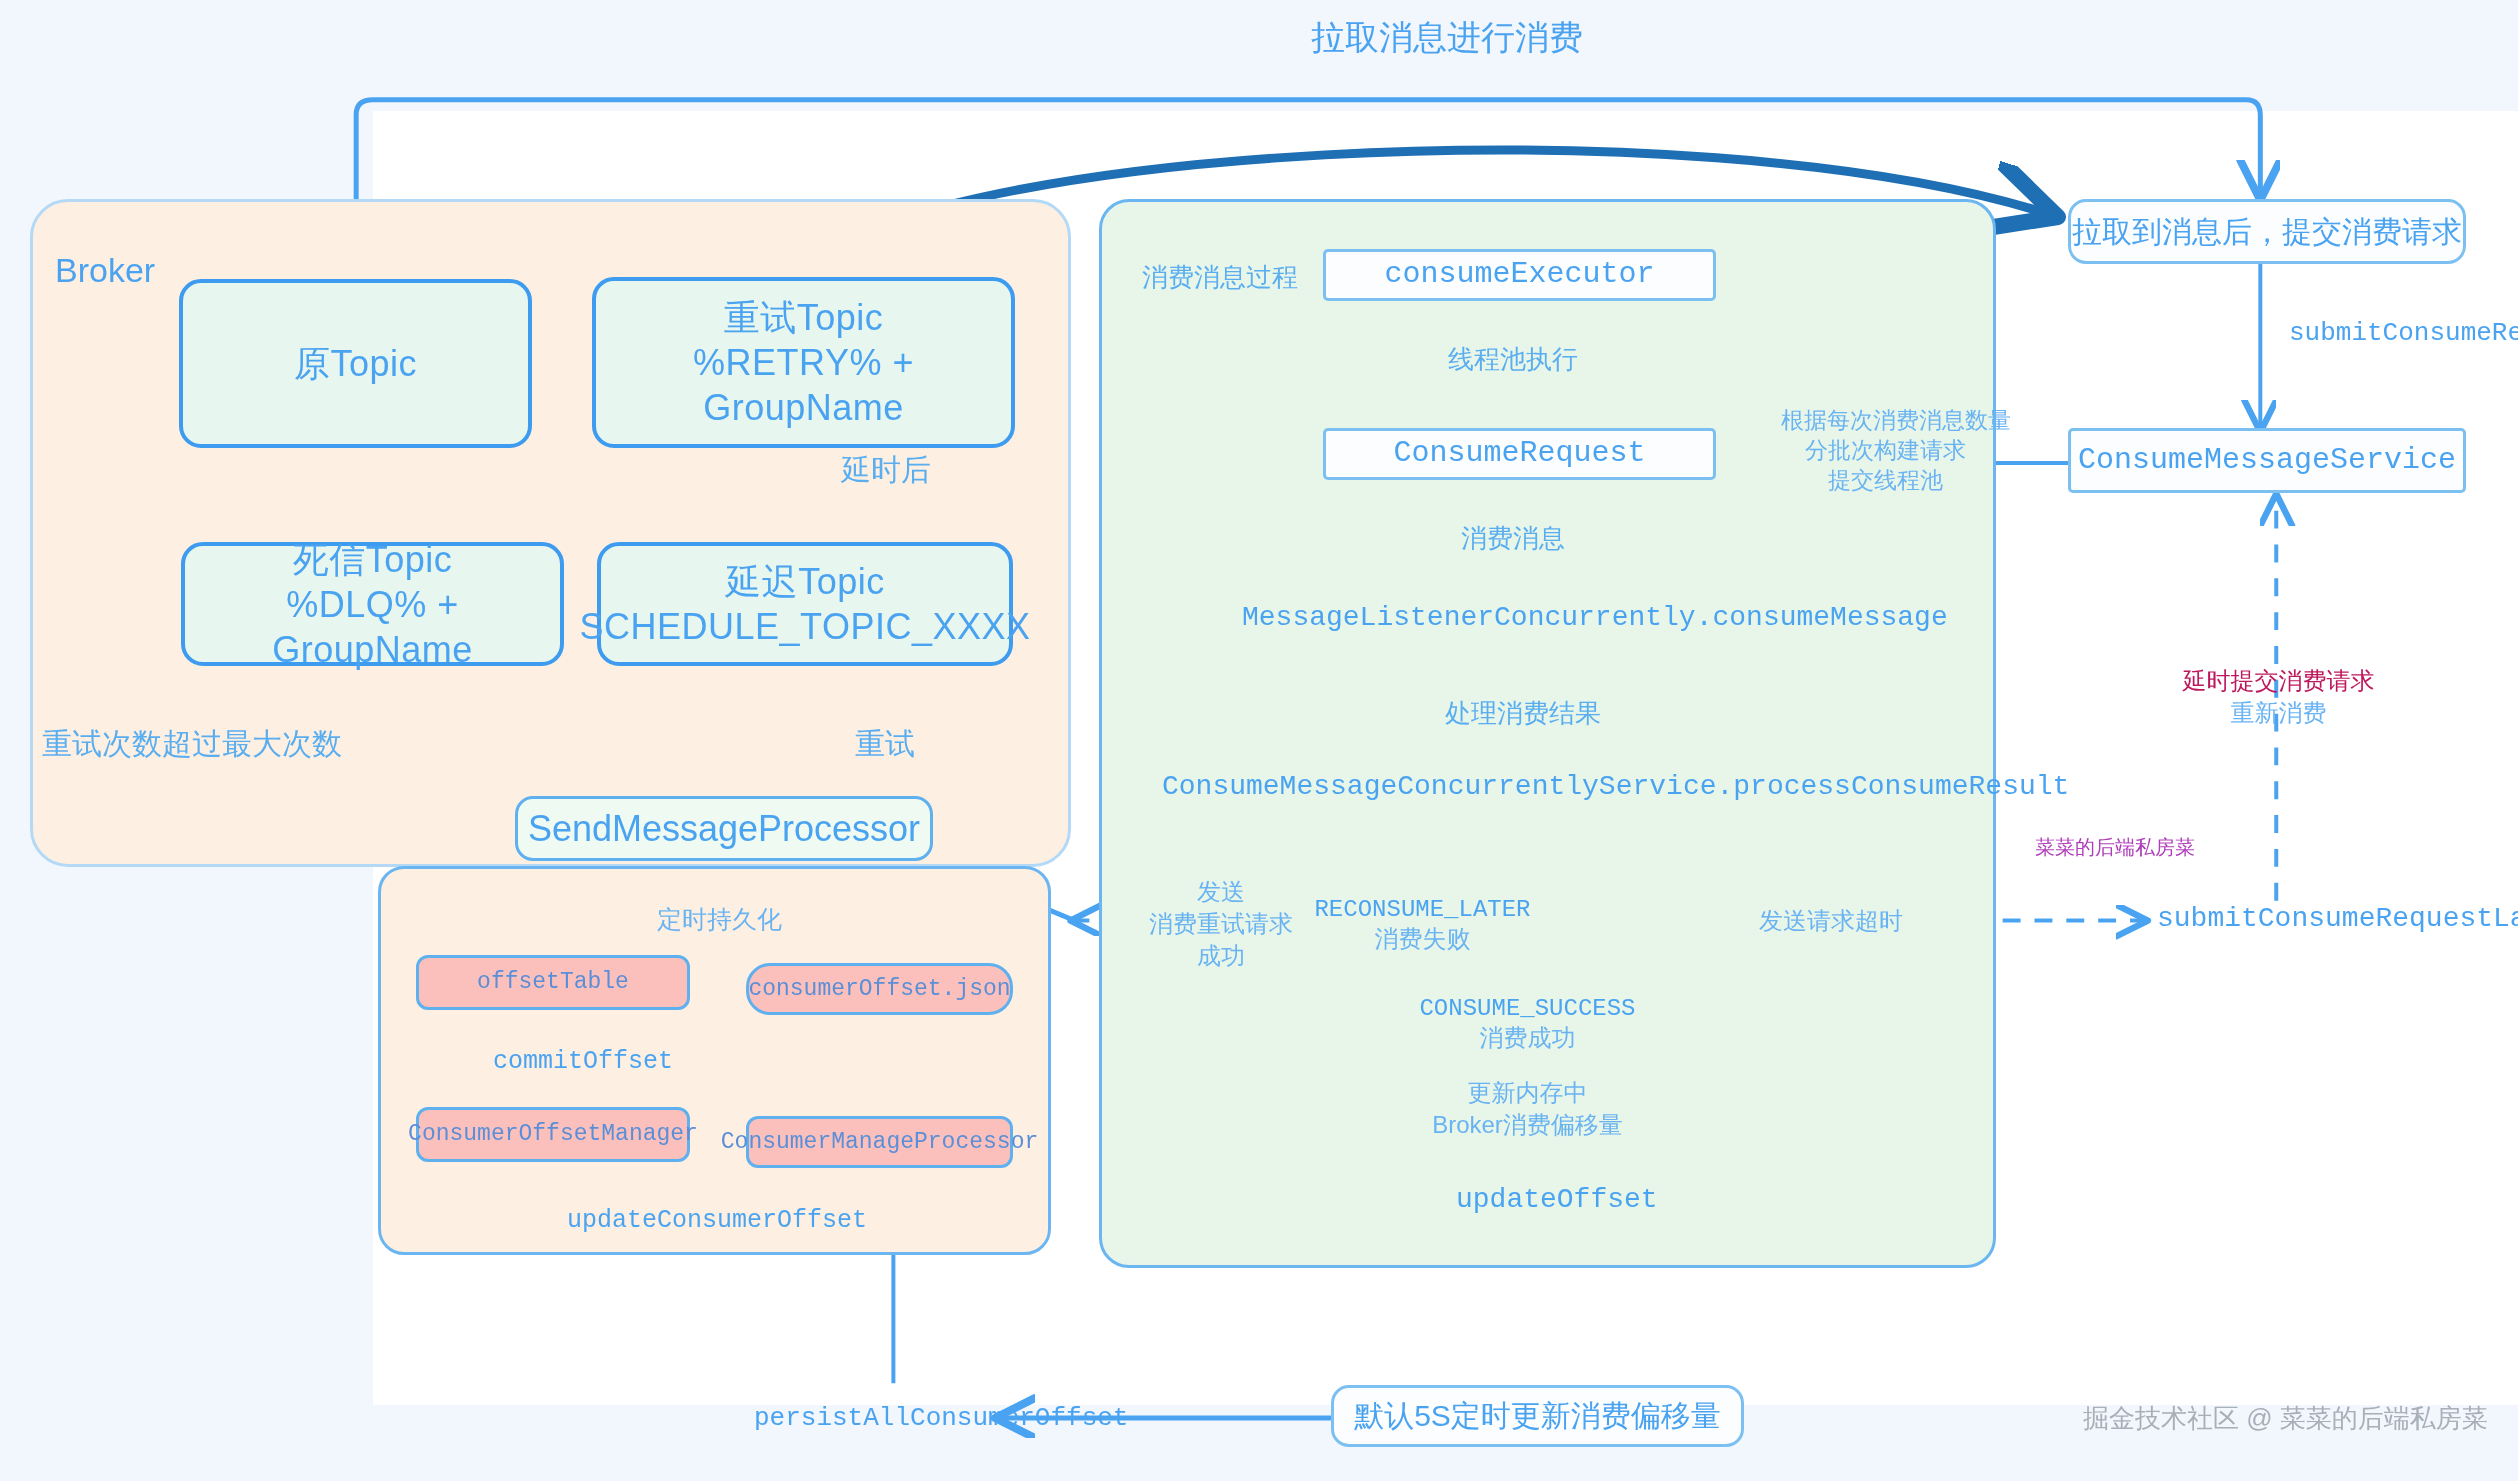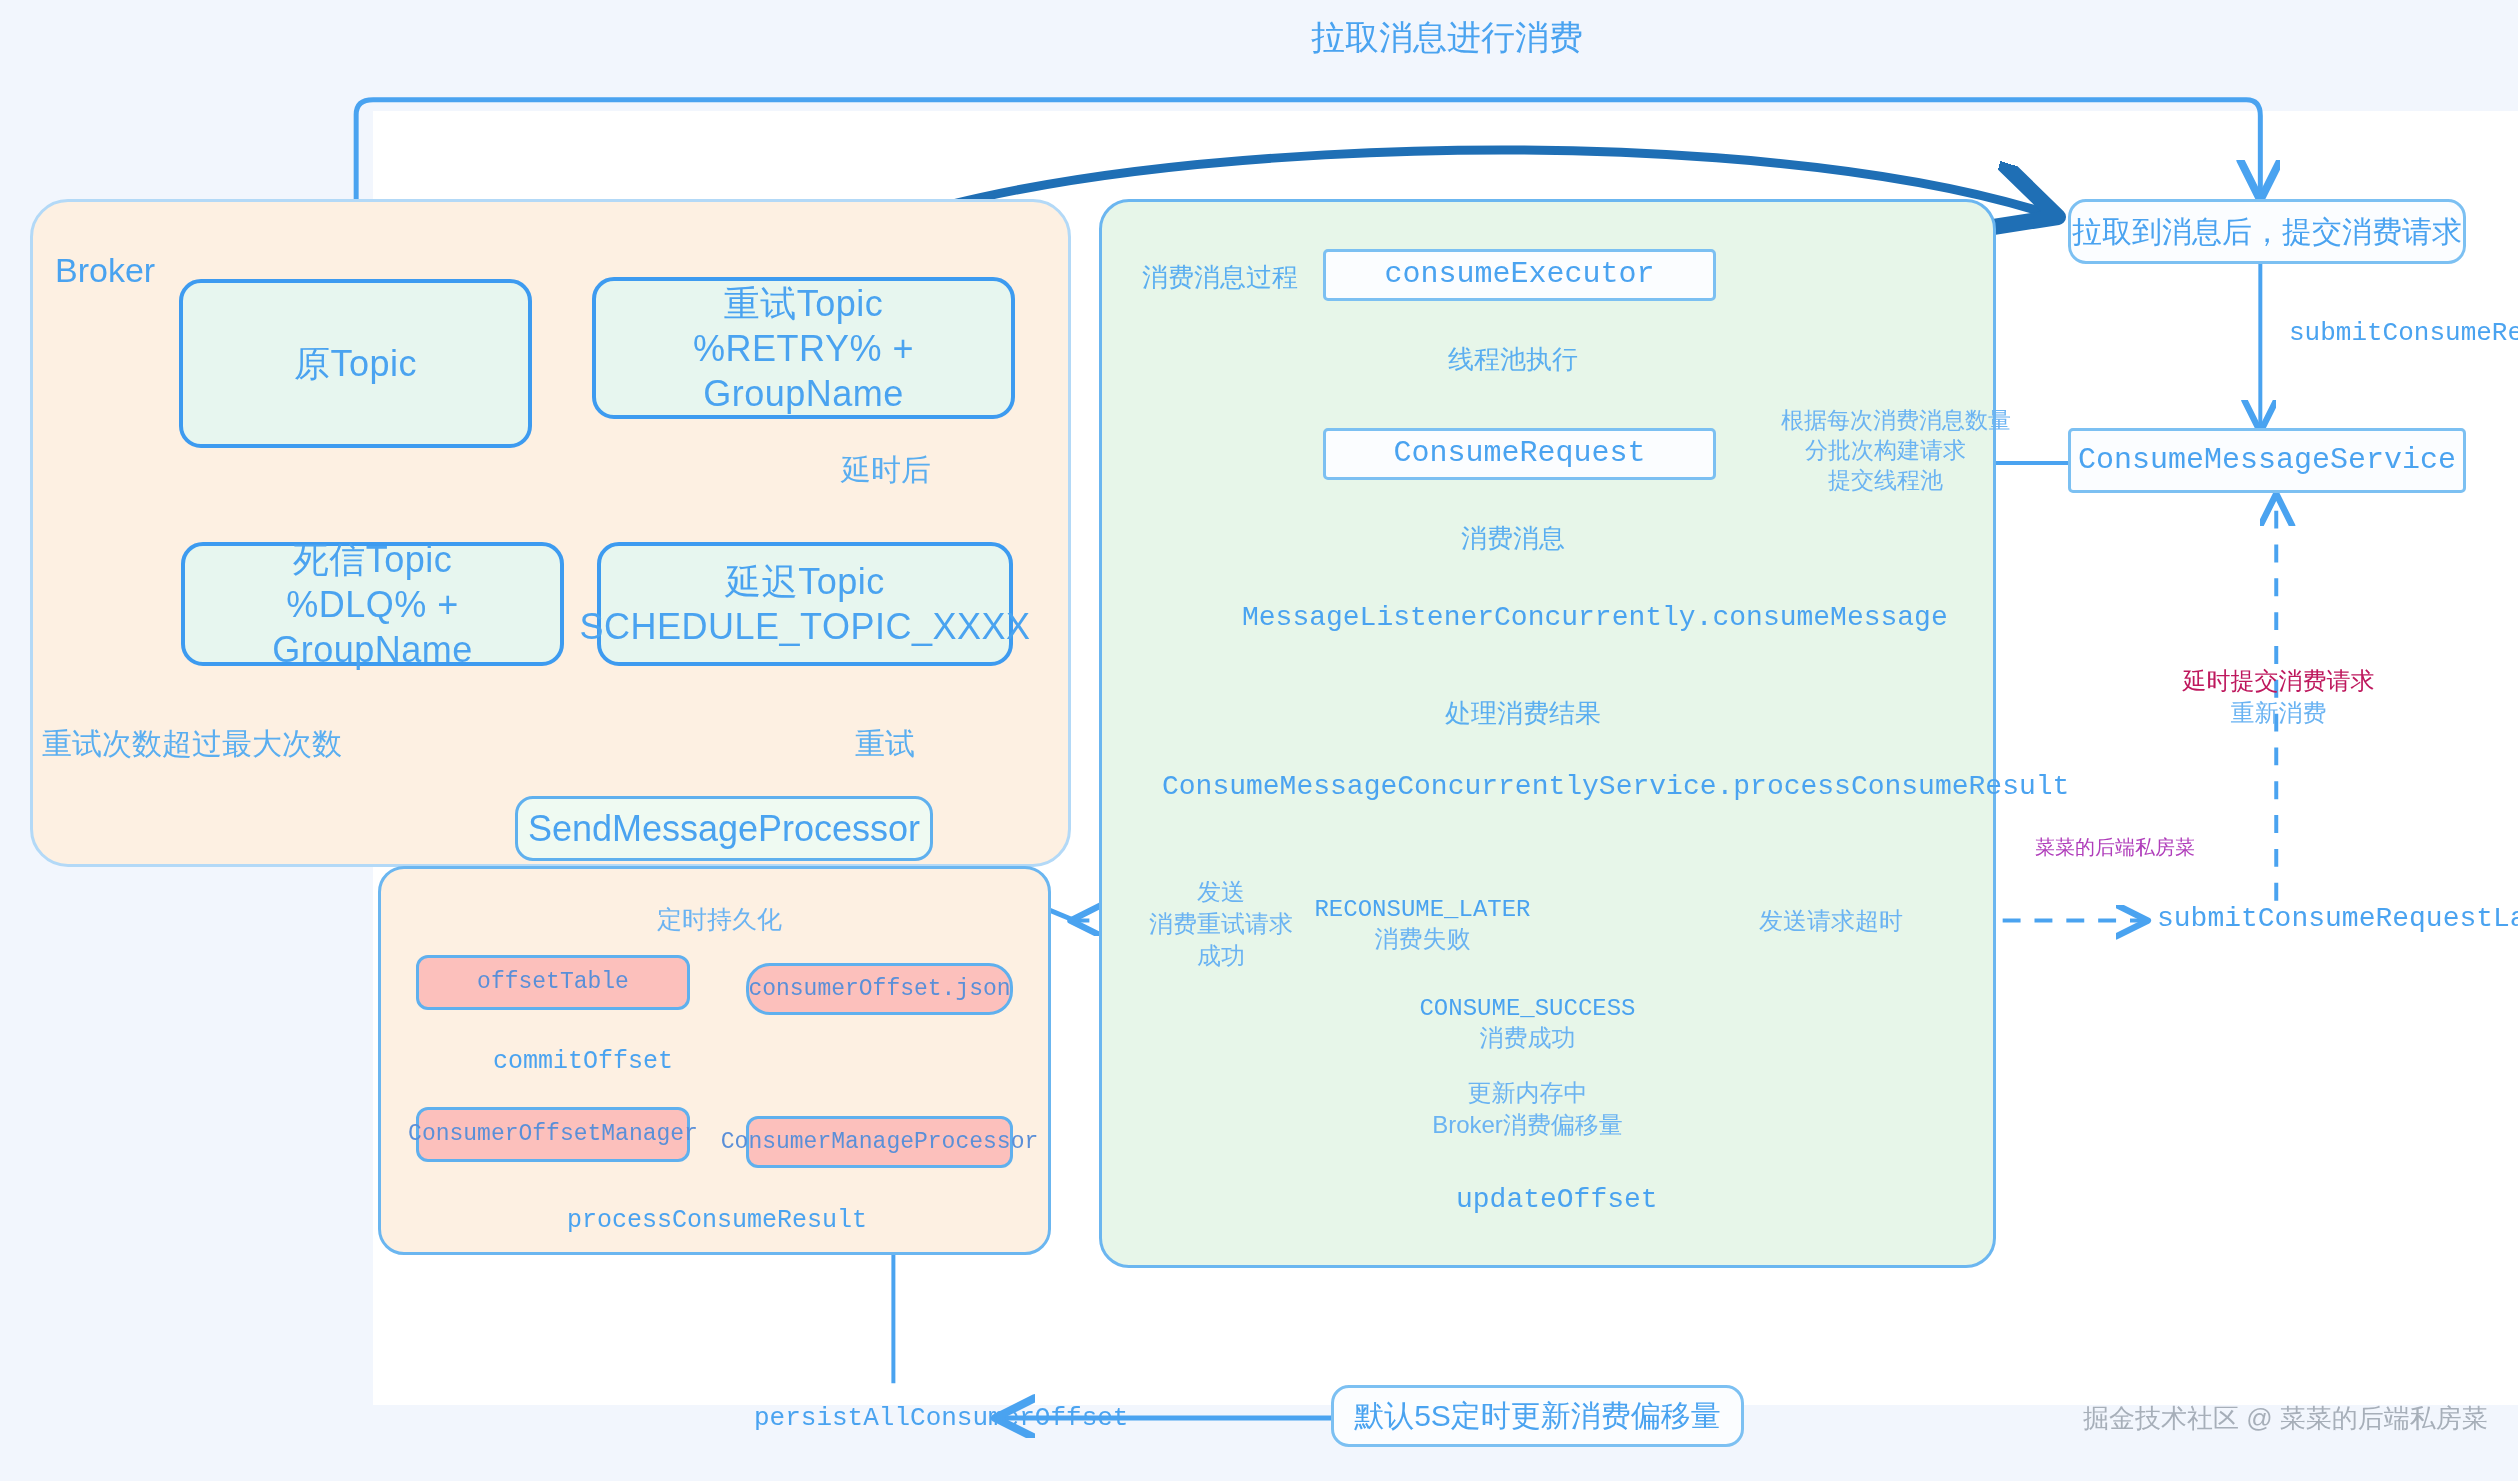--- a/index.html
+++ b/index.html
@@ -124,21 +124,21 @@
 
   <div class="title-top" style="left:1311px;top:15px;">拉取消息进行消费</div>
 
   <div class="panel broker" style="left:30px;top:199px;width:1035px;height:662px;"></div>
   <div class="brokertitle" style="left:55px;top:251px;">Broker</div>
 
   <div class="node topicbox" style="left:179px;top:279px;width:353px;height:169px;flex-direction:column;">
     <span>原Topic</span>
   </div>
 
-  <div class="node topicbox" style="left:592px;top:277px;width:423px;height:142px;flex-direction:column;">
+  <div class="node topicbox" style="left:592px;top:277px;width:423px;height:171px;flex-direction:column;">
     <span>重试Topic</span>
     <span>%RETRY% + GroupName</span>
   </div>
 
   <div class="node topicbox" style="left:181px;top:542px;width:383px;height:124px;flex-direction:column;">
     <span>死信Topic</span>
     <span>%DLQ% + GroupName</span>
   </div>
 
   <div class="node topicbox" style="left:597px;top:542px;width:416px;height:124px;flex-direction:column;">
@@ -154,21 +154,21 @@
 
   <div class="panel offsetpanel" style="left:378px;top:866px;width:667px;height:383px;"></div>
 
   <div class="node pinkbox" style="left:416px;top:955px;width:274px;height:55px;">offsetTable</div>
   <div class="node pinkbox" style="left:746px;top:963px;width:267px;height:52px;border-radius:24px;">consumerOffset.json</div>
   <div class="node pinkbox" style="left:416px;top:1107px;width:274px;height:55px;">ConsumerOffsetManager</div>
   <div class="node pinkbox" style="left:746px;top:1116px;width:267px;height:52px;">ConsumerManageProcessor</div>
 
   <div class="cnlabel" style="left:657px;top:903px;font-size:25px;">定时持久化</div>
   <div class="monotext" style="left:493px;top:1047px;font-size:25px;">commitOffset</div>
-  <div class="monotext" style="left:567px;top:1206px;font-size:25px;">processConsumeResult</div>
+  <div class="monotext" style="left:567px;top:1206px;font-size:25px;">updateConsumerOffset</div>
 
   <div class="panel consume" style="left:1099px;top:199px;width:891px;height:1063px;"></div>
 
   <div class="cnlabel mid" style="left:1142px;top:261px;">消费消息过程</div>
 
   <div class="node plainbox" style="left:1323px;top:249px;width:393px;height:52px;">consumeExecutor</div>
 
   <div class="node plainbox" style="left:1323px;top:428px;width:393px;height:52px;">ConsumeRequest</div>
 
   <div class="monotext" style="left:1242px;top:602px;">MessageListenerConcurrently.consumeMessage</div>

